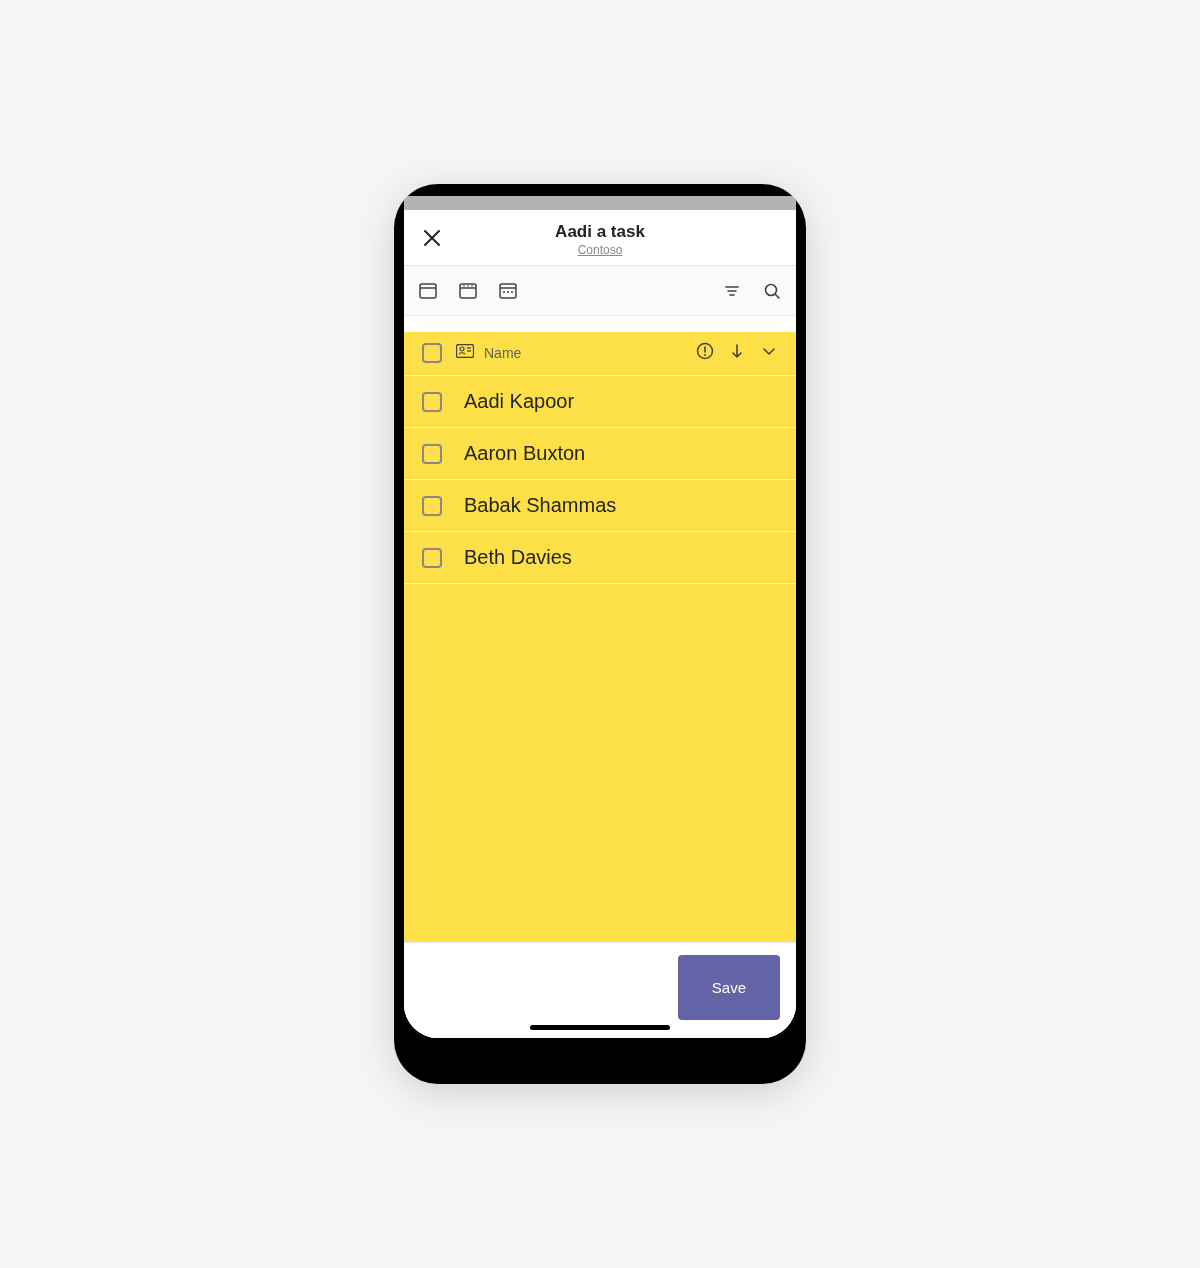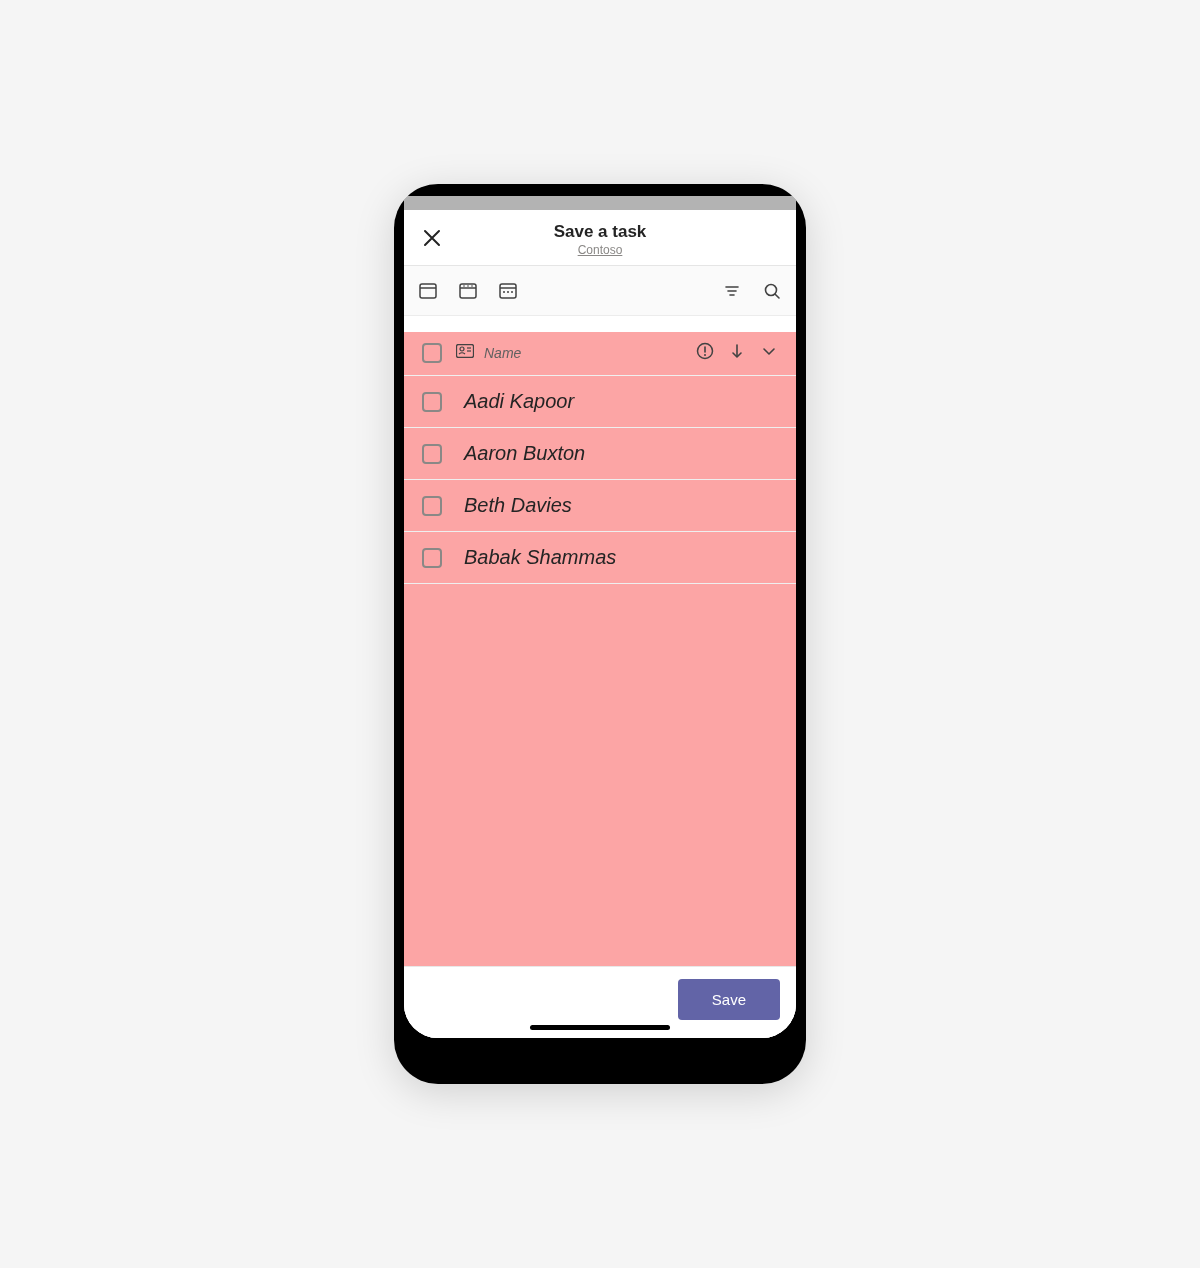--- a/index.html
+++ b/index.html
@@ -133,35 +133,35 @@
     .row {
       display: flex;
       align-items: center;
       padding: 14px 18px;
       gap: 20px;
       border-bottom: 1px solid #efefef;
       font-size: 20px;
       color: #242424;
     }
     .row .name { padding-left: 2px; }
-    .content-area { flex:1; overflow:auto; background:#fca5a5;font-style:italic; }
+    .content-area { flex:1; overflow:auto; background:#fde047; }
     .footer {
       border-top: 1px solid #e8e8e8;
       padding: 12px 16px 18px 16px;
       display: flex;
       justify-content: flex-end;
       background:#fff;
     }
     .save-btn {
       background: #6264a7;
       color:#fff;
       font-size: 15px;
       border:none;
       border-radius:4px;
-      padding: 12px 34px;
+      padding: 24px 34px;
       font-weight:500;
     }
     .home-indicator {
       position:absolute;
       bottom:8px;
       left:50%;
       transform:translateX(-50%);
       width: 140px;
       height:5px;
       background:#000;
@@ -179,21 +179,21 @@
 
     <div class="sheet">
 
       <div class="sheet-header">
         <div class="close-btn">
           <svg width="20" height="20" viewBox="0 0 20 20">
               <path d="M3 3 L17 17 M17 3 L3 17" stroke="#242424" stroke-width="2" stroke-linecap="round"></path>
             </svg>
         </div>
         <div class="title-block">
-          <div class="title">Save a task</div>
+          <div class="title">Aadi a task</div>
           <div class="subtitle">Contoso</div>
         </div>
       </div>
 
       <div class="toolbar">
         <div class="tool-icon">
           <svg width="18" height="18" viewBox="0 0 18 18">
               <rect x="1" y="2" width="16" height="14" rx="2" fill="none" stroke="#424242" stroke-width="1.5"></rect>
               <line x1="1" y1="6" x2="17" y2="6" stroke="#424242" stroke-width="1.5"></line>
             </svg>
@@ -274,25 +274,25 @@
         <div class="row">
           <div class="checkbox"></div>
           <span class="name">Aadi Kapoor</span>
         </div>
         <div class="row">
           <div class="checkbox"></div>
           <span class="name">Aaron Buxton</span>
         </div>
         <div class="row">
           <div class="checkbox"></div>
+          <span class="name">Babak Shammas</span>
+        </div>
+        <div class="row">
+          <div class="checkbox"></div>
           <span class="name">Beth Davies</span>
-        </div>
-        <div class="row">
-          <div class="checkbox"></div>
-          <span class="name">Babak Shammas</span>
         </div>
       </div>
 
       <div class="footer">
         <button class="save-btn">Save</button>
       </div>
 
       <div class="home-indicator"></div>
     </div>
   </div>

